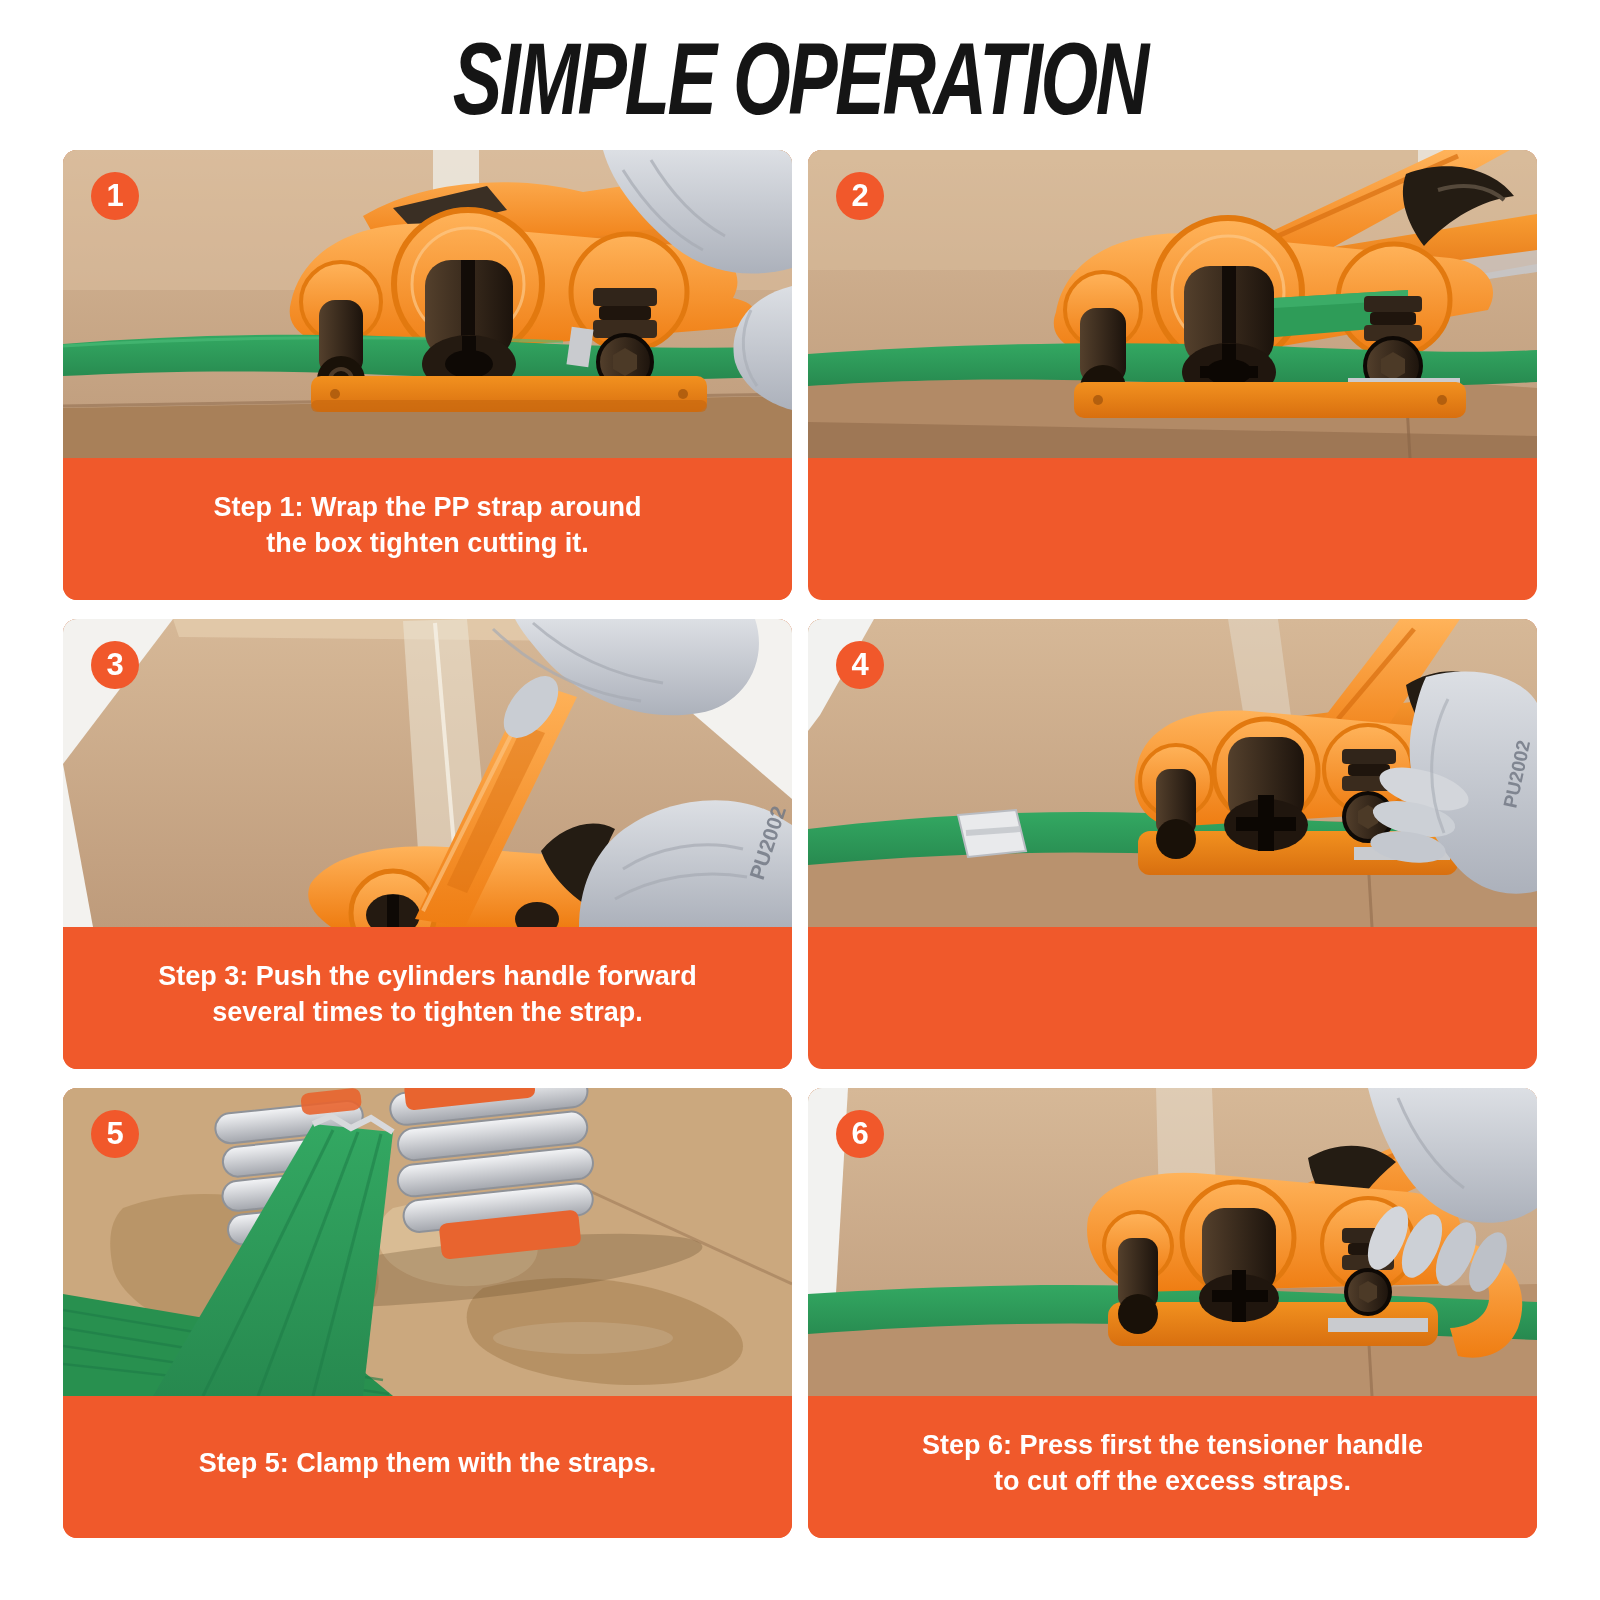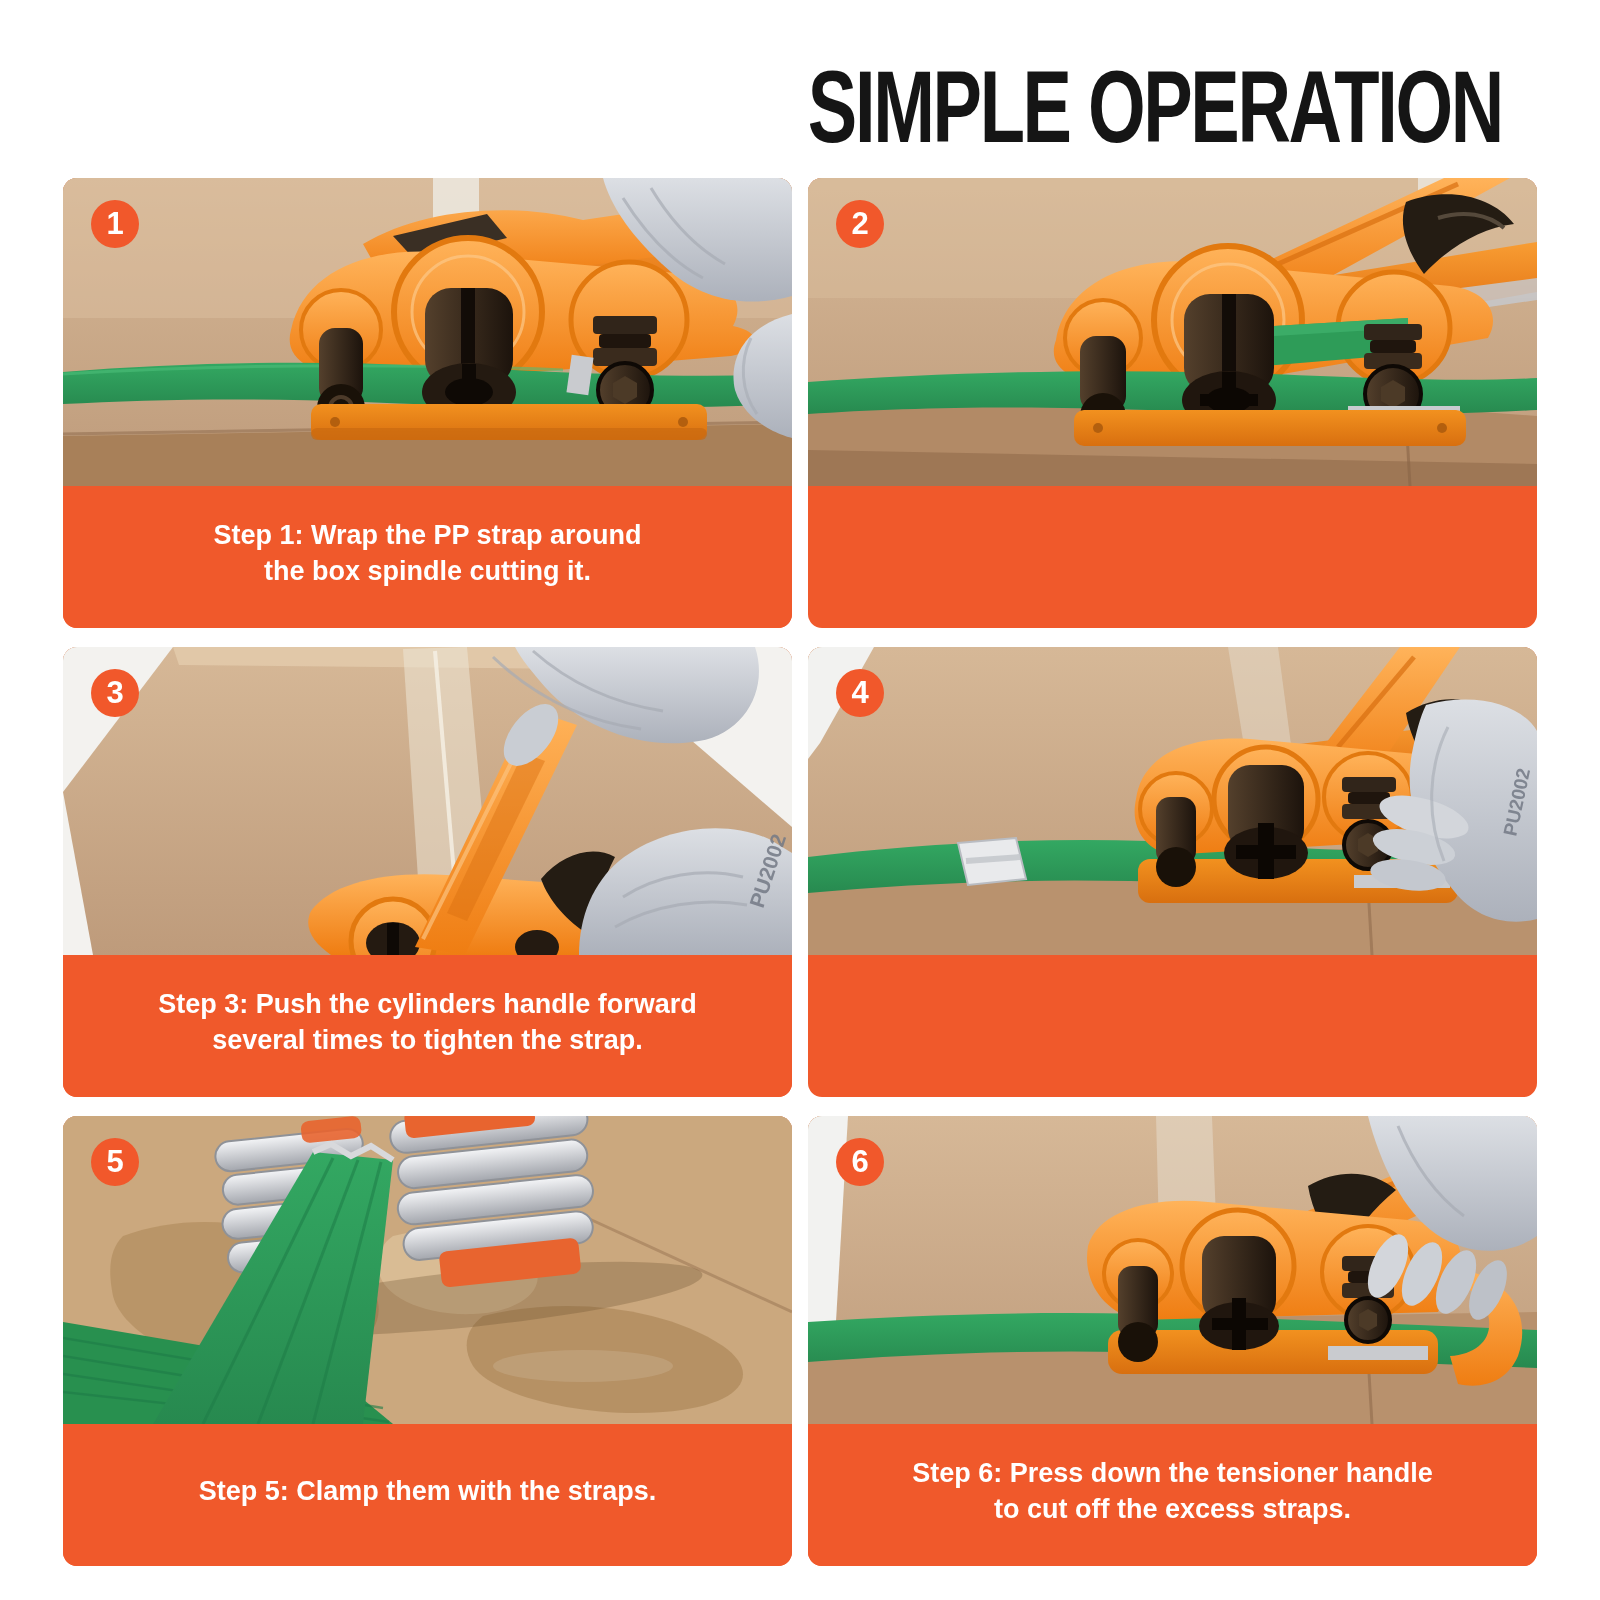--- a/index.html
+++ b/index.html
@@ -1,21 +1,21 @@
 <!DOCTYPE html>
 <html style="--title: #151515; --caption_bg: #F0592B; --badge_bg: #F1582B; --caption_text: #FFFFFF; --strap_green: #2F9E5C; --tool_orange: #F68C1F; --cardboard_tan: #C7A687; --glove_gray: #CDD0D6;"><head>
 <meta charset="utf-8">
 <style>
   html,body{margin:0;padding:0;}
   body{
     width:1600px;height:1600px;background:#ffffff;
     font-family:"Liberation Sans", sans-serif;
     position:relative;overflow:hidden;
   }
-  .title-wrap{text-align:right;padding-top:56px;height:112px;}
+  .title-wrap{text-align:center;padding-top:28px;height:112px;font-style:italic;}
   .page-title{
     display:inline-block;margin:0;
     font-size:95px;font-weight:900;letter-spacing:-3px;line-height:1.0;
     color:var(--title,#151515);
     transform:scale(0.78,1.08);transform-origin:center top;
     white-space:nowrap;
   }
   .grid{
     width:1474px;margin:10px auto 0;
     display:grid;grid-template-columns:729px 729px;gap:19px 16px;
@@ -127,21 +127,21 @@
         <path d="M560,20 C580,52 606,82 640,100" stroke="#A6ABB4" stroke-width="3" fill="none" opacity="0.7"></path>
         <path d="M588,10 C606,40 630,68 662,86" stroke="#A6ABB4" stroke-width="3" fill="none" opacity="0.7"></path>
         <path d="M729,136 C688,146 664,176 672,212 C684,250 729,260 729,260 Z" fill="url(#gGlove)"></path>
         <path d="M688,160 C676,184 678,214 694,236" stroke="#A6ABB4" stroke-width="3" fill="none" opacity="0.6"></path>
       </svg>
       <span class="badge">
           <span>1</span>
         </span>
     </div>
     <figcaption class="caption">Step 1: Wrap the PP strap around
-the box spindle cutting it.</figcaption>
+the box tighten cutting it.</figcaption>
   </figure>
 
   <figure class="cell" style="margin:0">
     <div class="photo">
       <svg viewBox="0 0 729 308" preserveAspectRatio="none">
         <rect width="729" height="308" fill="url(#gCard)"></rect>
         <rect width="729" height="120" fill="#DDC0A1" opacity="0.4"></rect>
         <rect x="610" y="0" width="40" height="40" fill="#ECE9E0" opacity="0.8"></rect>
         <path d="M0,230 C200,212 430,216 729,238 L729,308 L0,308 Z" fill="#B28A66"></path>
         <path d="M0,272 L729,286 L729,308 L0,308 Z" fill="#9A7352" opacity="0.85"></path>
@@ -345,17 +345,17 @@
         <ellipse cx="580" cy="150" rx="16" ry="34" fill="#D3D6DB" transform="rotate(24 580 150)"></ellipse>
         <ellipse cx="614" cy="158" rx="16" ry="34" fill="#CCD0D6" transform="rotate(24 614 158)"></ellipse>
         <ellipse cx="648" cy="166" rx="16" ry="34" fill="#C4C8CF" transform="rotate(24 648 166)"></ellipse>
         <ellipse cx="680" cy="174" rx="15" ry="32" fill="#BDC1C8" transform="rotate(24 680 174)"></ellipse>
         <path d="M590,10 C604,44 626,78 656,100" stroke="#A6ABB4" stroke-width="3" fill="none" opacity="0.7"></path>
       </svg>
       <span class="badge">
           <span>6</span>
         </span>
     </div>
-    <figcaption class="caption">Step 6: Press down the tensioner handle
+    <figcaption class="caption">Step 6: Press first the tensioner handle
 to cut off the excess straps.</figcaption>
   </figure>
 
 </div>
 
 </body></html>

